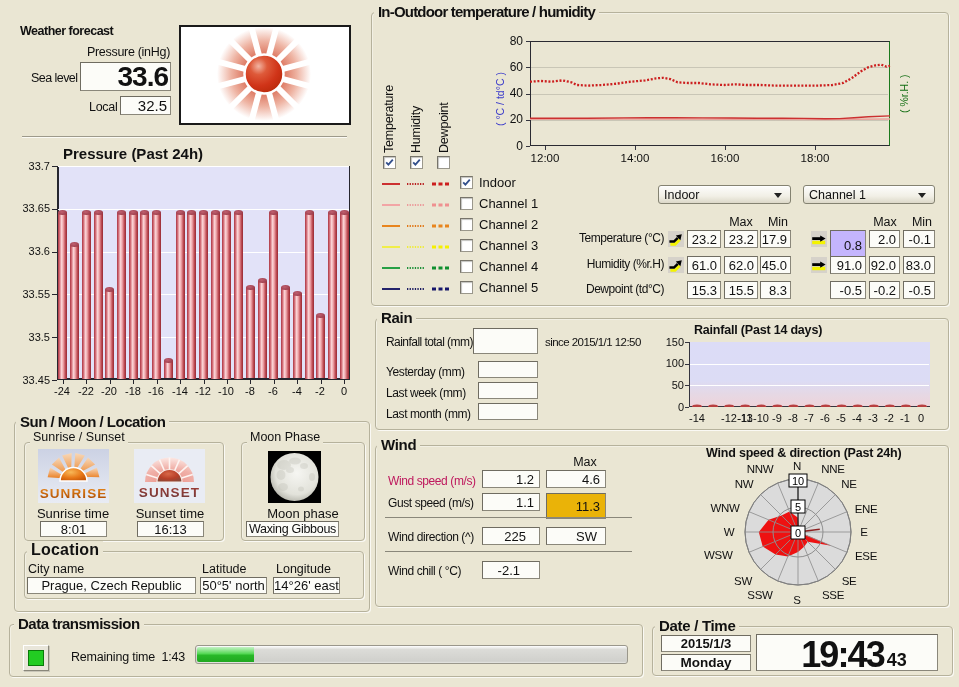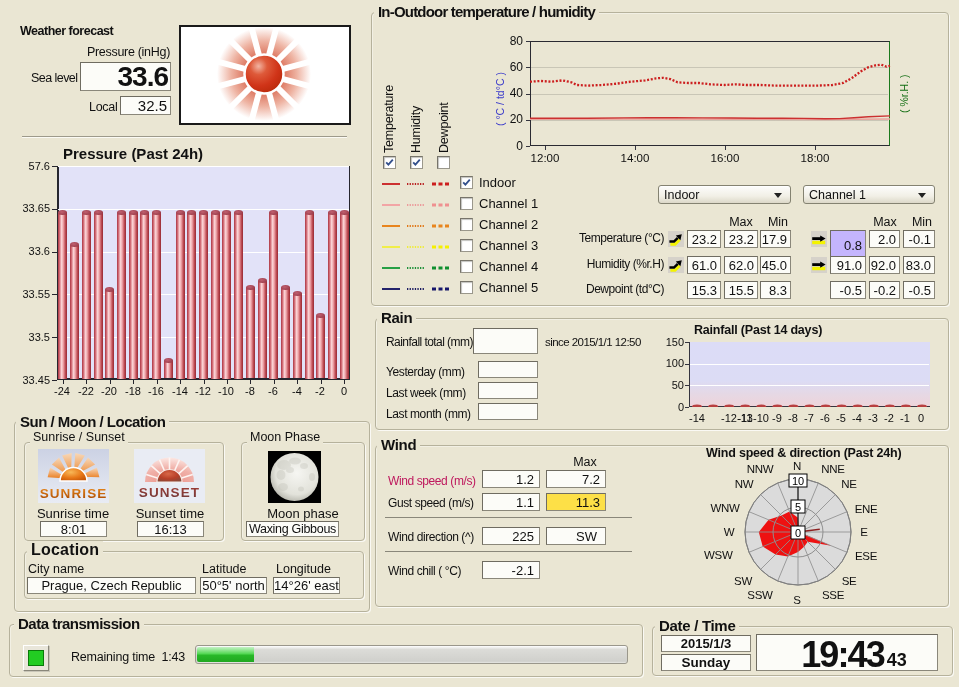--- a/index.html
+++ b/index.html
@@ -55,21 +55,21 @@
 <div style="position:absolute;left:58px;top:294px;width:291px;height:1px;background:#ffffff;"></div>
 <div style="position:absolute;left:10px;width:40px;top:288px;font-size:11px;font-weight:normal;color:#111111;text-align:right;white-space:nowrap;">33.55</div>
 <div style="position:absolute;left:52px;top:294px;width:5px;height:1px;background:#26262e;"></div>
 <div style="position:absolute;left:58px;top:252px;width:291px;height:1px;background:#ffffff;"></div>
 <div style="position:absolute;left:10px;width:40px;top:245px;font-size:11px;font-weight:normal;color:#111111;text-align:right;white-space:nowrap;">33.6</div>
 <div style="position:absolute;left:52px;top:252px;width:5px;height:1px;background:#26262e;"></div>
 <div style="position:absolute;left:58px;top:209px;width:291px;height:1px;background:#ffffff;"></div>
 <div style="position:absolute;left:10px;width:40px;top:202px;font-size:11px;font-weight:normal;color:#111111;text-align:right;white-space:nowrap;">33.65</div>
 <div style="position:absolute;left:52px;top:209px;width:5px;height:1px;background:#26262e;"></div>
 <div style="position:absolute;left:58px;top:166px;width:291px;height:1px;background:#ffffff;"></div>
-<div style="position:absolute;left:10px;width:40px;top:160px;font-size:11px;font-weight:normal;color:#111111;text-align:right;white-space:nowrap;">57.6</div>
+<div style="position:absolute;left:10px;width:40px;top:160px;font-size:11px;font-weight:normal;color:#111111;text-align:right;white-space:nowrap;">33.7</div>
 <div style="position:absolute;left:52px;top:166px;width:5px;height:1px;background:#26262e;"></div>
 <div style="position:absolute;left:58.4px;top:212.0px;width:9px;height:166.5px;background:linear-gradient(to right,#aa3340 0%,#d4707a 18%,#fad2d4 38%,#f3b0b4 55%,#c25058 80%,#962832 100%);"></div>
 <div style="position:absolute;left:58.4px;top:209.5px;width:9px;height:5px;background:radial-gradient(ellipse at 40% 40%, #c06070 0%, #a34352 60%, #8d3040 100%);border-radius:50%;"></div>
 <div style="position:absolute;left:70.1px;top:244.5px;width:9px;height:134.0px;background:linear-gradient(to right,#aa3340 0%,#d4707a 18%,#fad2d4 38%,#f3b0b4 55%,#c25058 80%,#962832 100%);"></div>
 <div style="position:absolute;left:70.1px;top:242.0px;width:9px;height:5px;background:radial-gradient(ellipse at 40% 40%, #c06070 0%, #a34352 60%, #8d3040 100%);border-radius:50%;"></div>
 <div style="position:absolute;left:81.8px;top:212.0px;width:9px;height:166.5px;background:linear-gradient(to right,#aa3340 0%,#d4707a 18%,#fad2d4 38%,#f3b0b4 55%,#c25058 80%,#962832 100%);"></div>
 <div style="position:absolute;left:81.8px;top:209.5px;width:9px;height:5px;background:radial-gradient(ellipse at 40% 40%, #c06070 0%, #a34352 60%, #8d3040 100%);border-radius:50%;"></div>
 <div style="position:absolute;left:93.5px;top:212.0px;width:9px;height:166.5px;background:linear-gradient(to right,#aa3340 0%,#d4707a 18%,#fad2d4 38%,#f3b0b4 55%,#c25058 80%,#962832 100%);"></div>
 <div style="position:absolute;left:93.5px;top:209.5px;width:9px;height:5px;background:radial-gradient(ellipse at 40% 40%, #c06070 0%, #a34352 60%, #8d3040 100%);border-radius:50%;"></div>
 <div style="position:absolute;left:105.2px;top:289.1px;width:9px;height:89.4px;background:linear-gradient(to right,#aa3340 0%,#d4707a 18%,#fad2d4 38%,#f3b0b4 55%,#c25058 80%,#962832 100%);"></div>
@@ -513,41 +513,41 @@
       <ellipse cx="233.0" cy="3.8" rx="5" ry="2.4" fill="#b84040"></ellipse>
     </svg>
 <div style="position:absolute;left:375px;top:445px;width:574px;height:162px;border:1px solid #b6b29c;border-radius:4px;box-shadow:1px 1px 0 rgba(255,255,255,.75), inset 1px 1px 0 rgba(255,255,255,.4);box-sizing:border-box;"></div>
 <div style="position:absolute;left:377px;top:436px;background:#EAE6D3;padding:0 4px;font-size:15px;font-weight:bold;white-space:nowrap;letter-spacing:-0.3px;">Wind</div>
 <div style="position:absolute;left:565px;width:40px;top:455px;font-size:12.5px;font-weight:normal;color:#111111;text-align:center;white-space:nowrap;">Max</div>
 <div style="position:absolute;left:388px;top:474px;font-size:12px;font-weight:normal;color:#be185d;text-align:left;white-space:nowrap;letter-spacing:-0.4px;">Wind speed (m/s)</div>
 <div style="position:absolute;left:482px;top:470px;width:58px;height:18px;background:#fcfcf8;border:1px solid #8a877a;border-top-color:#6f6c61;border-left-color:#6f6c61;box-sizing:border-box;">
       <div style="position:absolute;left:0;top:0;right:0;bottom:0;display:flex;align-items:center;justify-content:flex-end;padding-right:5px;padding-left:4px;font-size:13px;font-weight:normal;white-space:nowrap;">1.2</div>
     </div>
 <div style="position:absolute;left:546px;top:470px;width:60px;height:18px;background:#fcfcf8;border:1px solid #8a877a;border-top-color:#6f6c61;border-left-color:#6f6c61;box-sizing:border-box;">
-      <div style="position:absolute;left:0;top:0;right:0;bottom:0;display:flex;align-items:center;justify-content:flex-end;padding-right:5px;padding-left:4px;font-size:13px;font-weight:normal;white-space:nowrap;">7.2</div>
+      <div style="position:absolute;left:0;top:0;right:0;bottom:0;display:flex;align-items:center;justify-content:flex-end;padding-right:5px;padding-left:4px;font-size:13px;font-weight:normal;white-space:nowrap;">4.6</div>
     </div>
 <div style="position:absolute;left:388px;top:496px;font-size:12px;font-weight:normal;color:#111111;text-align:left;white-space:nowrap;letter-spacing:-0.4px;">Gust speed (m/s)</div>
 <div style="position:absolute;left:482px;top:493px;width:58px;height:18px;background:#fcfcf8;border:1px solid #8a877a;border-top-color:#6f6c61;border-left-color:#6f6c61;box-sizing:border-box;">
       <div style="position:absolute;left:0;top:0;right:0;bottom:0;display:flex;align-items:center;justify-content:flex-end;padding-right:5px;padding-left:4px;font-size:13px;font-weight:normal;white-space:nowrap;">1.1</div>
     </div>
-<div style="position:absolute;left:546px;top:493px;width:60px;height:18px;background:#fde047;border:1px solid #8a877a;border-top-color:#6f6c61;border-left-color:#6f6c61;box-sizing:border-box;">
+<div style="position:absolute;left:546px;top:493px;width:60px;height:26px;background:#eab308;border:1px solid #8a877a;border-top-color:#6f6c61;border-left-color:#6f6c61;box-sizing:border-box;">
       <div style="position:absolute;left:0;top:0;right:0;bottom:0;display:flex;align-items:center;justify-content:flex-end;padding-right:5px;padding-left:4px;font-size:13px;font-weight:normal;white-space:nowrap;">11.3</div>
     </div>
 <div style="position:absolute;left:385px;top:517px;width:247px;height:1px;background:#8a877a;"></div>
 <div style="position:absolute;left:388px;top:530px;font-size:12px;font-weight:normal;color:#111111;text-align:left;white-space:nowrap;letter-spacing:-0.4px;">Wind direction (^)</div>
 <div style="position:absolute;left:482px;top:527px;width:58px;height:18px;background:#fcfcf8;border:1px solid #8a877a;border-top-color:#6f6c61;border-left-color:#6f6c61;box-sizing:border-box;">
-      <div style="position:absolute;left:0;top:0;right:0;bottom:0;display:flex;align-items:center;justify-content:flex-end;padding-right:5px;padding-left:4px;font-size:13px;font-weight:normal;white-space:nowrap;">225</div>
+      <div style="position:absolute;left:0;top:0;right:0;bottom:0;display:flex;align-items:center;justify-content:flex-end;padding-right:13px;padding-left:4px;font-size:13px;font-weight:normal;white-space:nowrap;">225</div>
     </div>
 <div style="position:absolute;left:546px;top:527px;width:60px;height:18px;background:#fcfcf8;border:1px solid #8a877a;border-top-color:#6f6c61;border-left-color:#6f6c61;box-sizing:border-box;">
       <div style="position:absolute;left:0;top:0;right:0;bottom:0;display:flex;align-items:center;justify-content:flex-end;padding-right:8px;padding-left:4px;font-size:13px;font-weight:normal;white-space:nowrap;">SW</div>
     </div>
 <div style="position:absolute;left:385px;top:551px;width:247px;height:1px;background:#8a877a;"></div>
 <div style="position:absolute;left:388px;top:564px;font-size:12px;font-weight:normal;color:#111111;text-align:left;white-space:nowrap;letter-spacing:-0.4px;">Wind chill ( °C)</div>
 <div style="position:absolute;left:482px;top:561px;width:58px;height:18px;background:#fcfcf8;border:1px solid #8a877a;border-top-color:#6f6c61;border-left-color:#6f6c61;box-sizing:border-box;">
-      <div style="position:absolute;left:0;top:0;right:0;bottom:0;display:flex;align-items:center;justify-content:flex-end;padding-right:5px;padding-left:4px;font-size:13px;font-weight:normal;white-space:nowrap;">-2.1</div>
+      <div style="position:absolute;left:0;top:0;right:0;bottom:0;display:flex;align-items:center;justify-content:flex-end;padding-right:19px;padding-left:4px;font-size:13px;font-weight:normal;white-space:nowrap;">-2.1</div>
     </div>
 <div style="position:absolute;left:706px;top:446px;font-size:12.5px;font-weight:bold;color:#111111;text-align:left;white-space:nowrap;letter-spacing:-0.2px;">Wind speed &amp; direction (Past 24h)</div>
 <svg width="130" height="130" viewBox="0 0 130 130" style="position:absolute;left:733px;top:467px;">
       <circle cx="65" cy="65" r="53" fill="#dbdbdb" stroke="#808080"></circle>
       <polygon points="65.0,50.7 66.0,62.6 65.7,64.3 66.0,64.6 66.1,65.0 98.3,78.8 74.7,74.7 71.1,79.7 65.0,85.1 54.9,89.5 42.5,87.5 29.7,79.6 25.8,65.0 35.6,52.8 48.5,48.5 56.5,44.4" fill="#ee1111"></polygon>
       <g stroke="#8f8f8f" stroke-width="1" opacity="0.85">
         <line x1="65" y1="65" x2="65.0" y2="12.0"></line>
         <line x1="65" y1="65" x2="85.3" y2="16.0"></line>
         <line x1="65" y1="65" x2="102.5" y2="27.5"></line>
         <line x1="65" y1="65" x2="114.0" y2="44.7"></line>
@@ -601,20 +601,20 @@
 <div style="position:absolute;left:71px;top:650px;font-size:12.5px;font-weight:normal;color:#111111;text-align:left;white-space:nowrap;letter-spacing:-0.2px;">Remaining time&nbsp;&nbsp;1:43</div>
 <div style="position:absolute;left:195px;top:645px;width:433px;height:19px;background:linear-gradient(#ffffff,#dcdcd8 20%,#d0d0cc 90%,#e8e8e4);border:1px solid #9a978b;border-radius:3px;box-sizing:border-box;">
       <div style="position:absolute;left:1px;top:1px;width:57px;height:15px;border-radius:2px 0 0 2px;background:linear-gradient(#c6f2c6,#54d854 45%,#28b828 55%,#20a820);"></div>
     </div>
 <div style="position:absolute;left:652px;top:626px;width:301px;height:50px;border:1px solid #b6b29c;border-radius:4px;box-shadow:1px 1px 0 rgba(255,255,255,.75), inset 1px 1px 0 rgba(255,255,255,.4);box-sizing:border-box;"></div>
 <div style="position:absolute;left:655px;top:617px;background:#EAE6D3;padding:0 4px;font-size:15px;font-weight:bold;white-space:nowrap;letter-spacing:-0.3px;">Date / Time</div>
 <div style="position:absolute;left:661px;top:635px;width:90px;height:17px;background:#fcfcf8;border:1px solid #8a877a;border-top-color:#6f6c61;border-left-color:#6f6c61;box-sizing:border-box;">
       <div style="position:absolute;left:0;top:0;right:0;bottom:0;display:flex;align-items:center;justify-content:center;padding-right:4px;padding-left:4px;font-size:13px;font-weight:bold;white-space:nowrap;">2015/1/3</div>
     </div>
 <div style="position:absolute;left:661px;top:654px;width:90px;height:17px;background:#fcfcf8;border:1px solid #8a877a;border-top-color:#6f6c61;border-left-color:#6f6c61;box-sizing:border-box;">
-      <div style="position:absolute;left:0;top:0;right:0;bottom:0;display:flex;align-items:center;justify-content:center;padding-right:4px;padding-left:4px;font-size:13.5px;font-weight:bold;white-space:nowrap;">Sunday</div>
+      <div style="position:absolute;left:0;top:0;right:0;bottom:0;display:flex;align-items:center;justify-content:center;padding-right:4px;padding-left:4px;font-size:13.5px;font-weight:bold;white-space:nowrap;">Monday</div>
     </div>
 <div style="position:absolute;left:756px;top:634px;width:182px;height:37px;background:#fcfcf8;border:1px solid #8a877a;border-top-color:#6f6c61;border-left-color:#6f6c61;box-sizing:border-box;">
       <div style="position:absolute;left:0;top:0;right:0;bottom:0;display:flex;align-items:center;justify-content:center;padding-left:14px;padding-top:5px;">
         <span style="font-size:36px;font-weight:bold;letter-spacing:-1.9px;">19:43</span>
         <span style="font-size:18px;font-weight:bold;margin-left:3px;margin-top:10px;">43</span>
       </div>
     </div>
 </div>
 </body></html>

